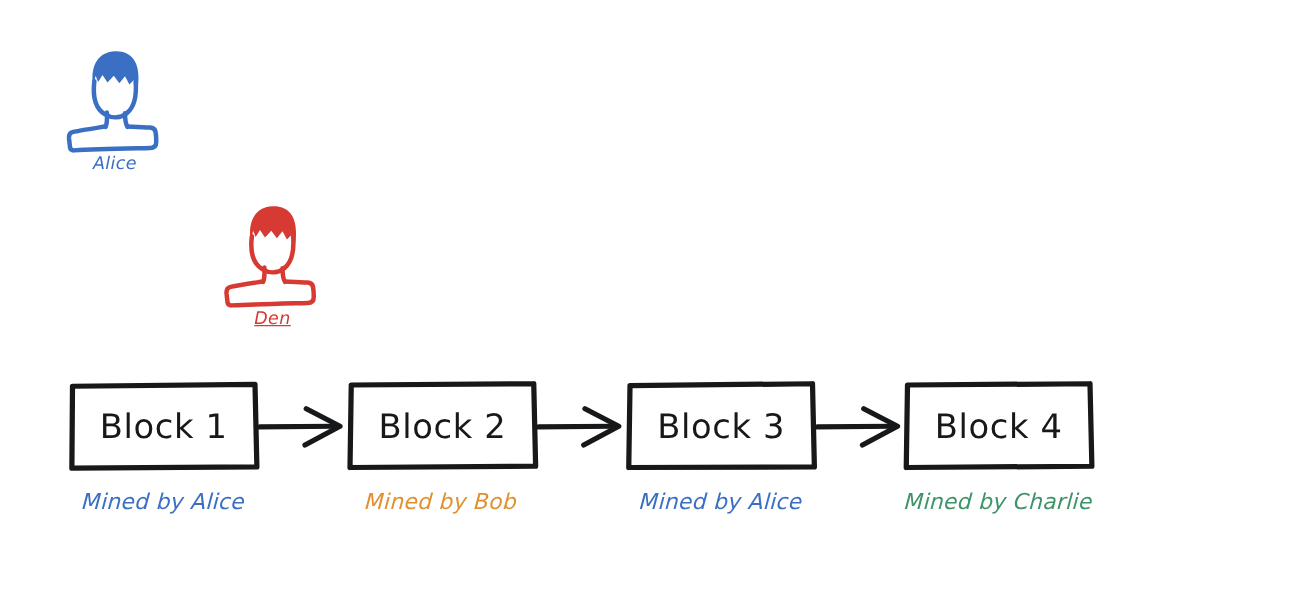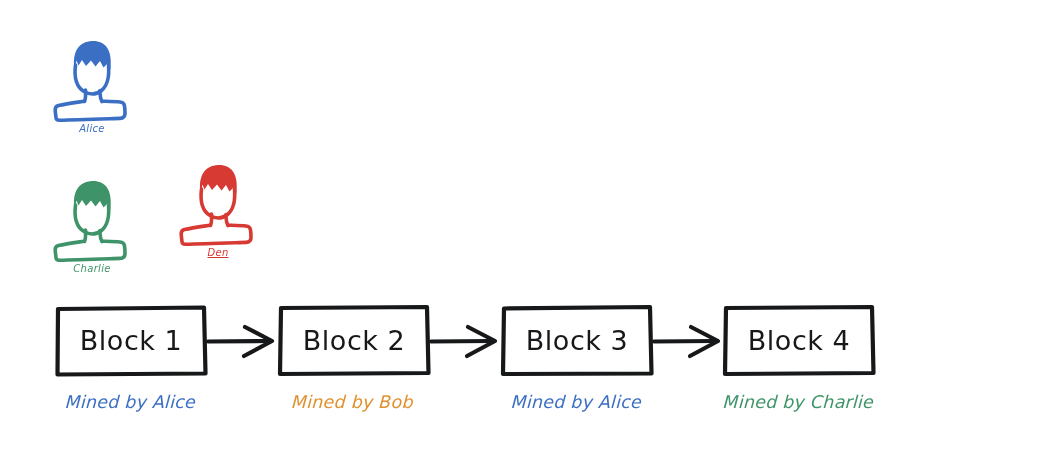--- a/index.html
+++ b/index.html
@@ -39,21 +39,21 @@
   }
   .avatar .glyph {
     display: block;
     width: 96px;
     height: 96px;
   }
   .avatar .name {
     display: block;
     text-align: center;
     font-family: "DejaVu Sans", sans-serif;
-    font-size: 10px;
+    font-size: 14px;
     letter-spacing: 0.3px;
     margin-top: -3px;
     font-style: italic;
     font-weight: 400;
     white-space: nowrap;
   }
   .av-alice   { left: 4px;   top: 0px; }
   .av-bob     { left: 130px; top: 0px; }
   .av-charlie { left: 4px;   top: 140px; }
   .av-den     { left: 130px; top: 124px; text-decoration: underline; }
@@ -114,38 +114,20 @@
                    C11.5 83.5 11.8 85.8 12 87.8 C12.2 89.6 13.3 90.4 15.5 90.3
                    C33 89.5 62 88.8 76 88.4 C79.5 88.3 81 86.8 81 83.5
                    C81 80.5 80.8 77.5 80.4 75.4 C80 73.2 78.5 72.2 76 72
                    C70.5 71.6 63.5 71.4 58.2 71.2" stroke-width="3.6"></path>
         </g>
       </svg>
       <span class="name" style="color: rgb(59, 111, 196);">Alice</span>
     </div>
 
 
-    <div class="avatar av-charlie" style="color: rgb(62, 148, 104);">
-      <svg class="glyph" viewBox="0 0 96 96" style="stroke: rgb(62, 148, 104);">
-        <g fill="none" stroke-linecap="round" stroke-linejoin="round" stroke="currentColor">
-          <path d="M30.5 38.5 C28 22 35 11.5 48 11 C61.5 10.5 68.5 20 66.5 38 C66 41 65 44 64 45.5
-                   L63.5 33.5 L59.5 37.5 L56 31 L51.5 36.5 L47 30.5 L42 36 L38 30 L34.5 35.5 L32.5 30.5
-                   C32 33 31 36 30.5 38.5 Z" stroke-width="0" fill="currentColor"></path>
-          <path d="M31.5 35 C30 47 32.5 57 40 61.5 C46 65 52.5 64.5 57.5 60.5 C63 56 65.5 47 64.5 35" stroke-width="3.6"></path>
-          <path d="M41.5 60 C41.8 65.5 41.6 69 40.5 71.5" stroke-width="3.6"></path>
-          <path d="M56 60.5 C56 65.5 56.5 69 58 71.5" stroke-width="3.6"></path>
-          <path d="M40.2 71.2 C32 72.5 22 74 14.5 75.5 C12 76 11 77.5 11.2 80.5
-                   C11.5 83.5 11.8 85.8 12 87.8 C12.2 89.6 13.3 90.4 15.5 90.3
-                   C33 89.5 62 88.8 76 88.4 C79.5 88.3 81 86.8 81 83.5
-                   C81 80.5 80.8 77.5 80.4 75.4 C80 73.2 78.5 72.2 76 72
-                   C70.5 71.6 63.5 71.4 58.2 71.2" stroke-width="3.6"></path>
-        </g>
-      </svg>
-      <span class="name" style="color: rgb(62, 148, 104);">Charlie</span>
-    </div>
 
     <div class="avatar av-den" style="color: rgb(214, 58, 51);">
       <svg class="glyph" viewBox="0 0 96 96" style="stroke: rgb(214, 58, 51);">
         <g fill="none" stroke-linecap="round" stroke-linejoin="round" stroke="currentColor">
           <path d="M30.5 38.5 C28 22 35 11.5 48 11 C61.5 10.5 68.5 20 66.5 38 C66 41 65 44 64 45.5
                    L63.5 33.5 L59.5 37.5 L56 31 L51.5 36.5 L47 30.5 L42 36 L38 30 L34.5 35.5 L32.5 30.5
                    C32 33 31 36 30.5 38.5 Z" stroke-width="0" fill="currentColor"></path>
           <path d="M31.5 35 C30 47 32.5 57 40 61.5 C46 65 52.5 64.5 57.5 60.5 C63 56 65.5 47 64.5 35" stroke-width="3.6"></path>
           <path d="M41.5 60 C41.8 65.5 41.6 69 40.5 71.5" stroke-width="3.6"></path>
           <path d="M56 60.5 C56 65.5 56.5 69 58 71.5" stroke-width="3.6"></path>

